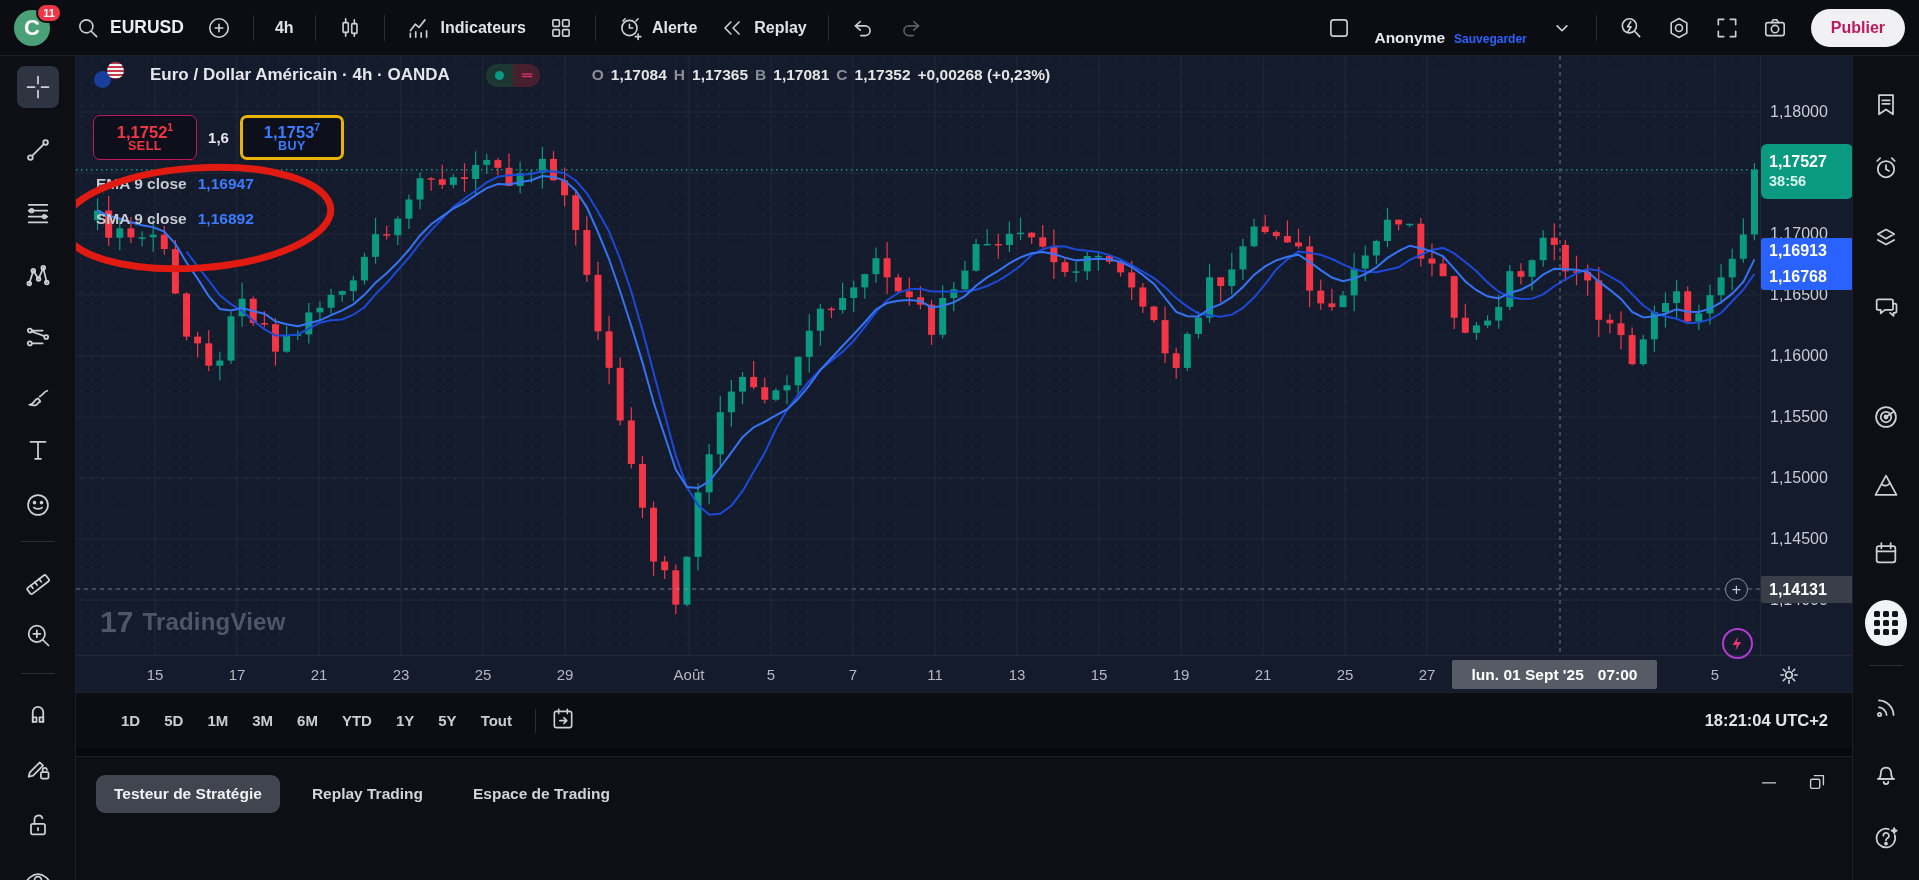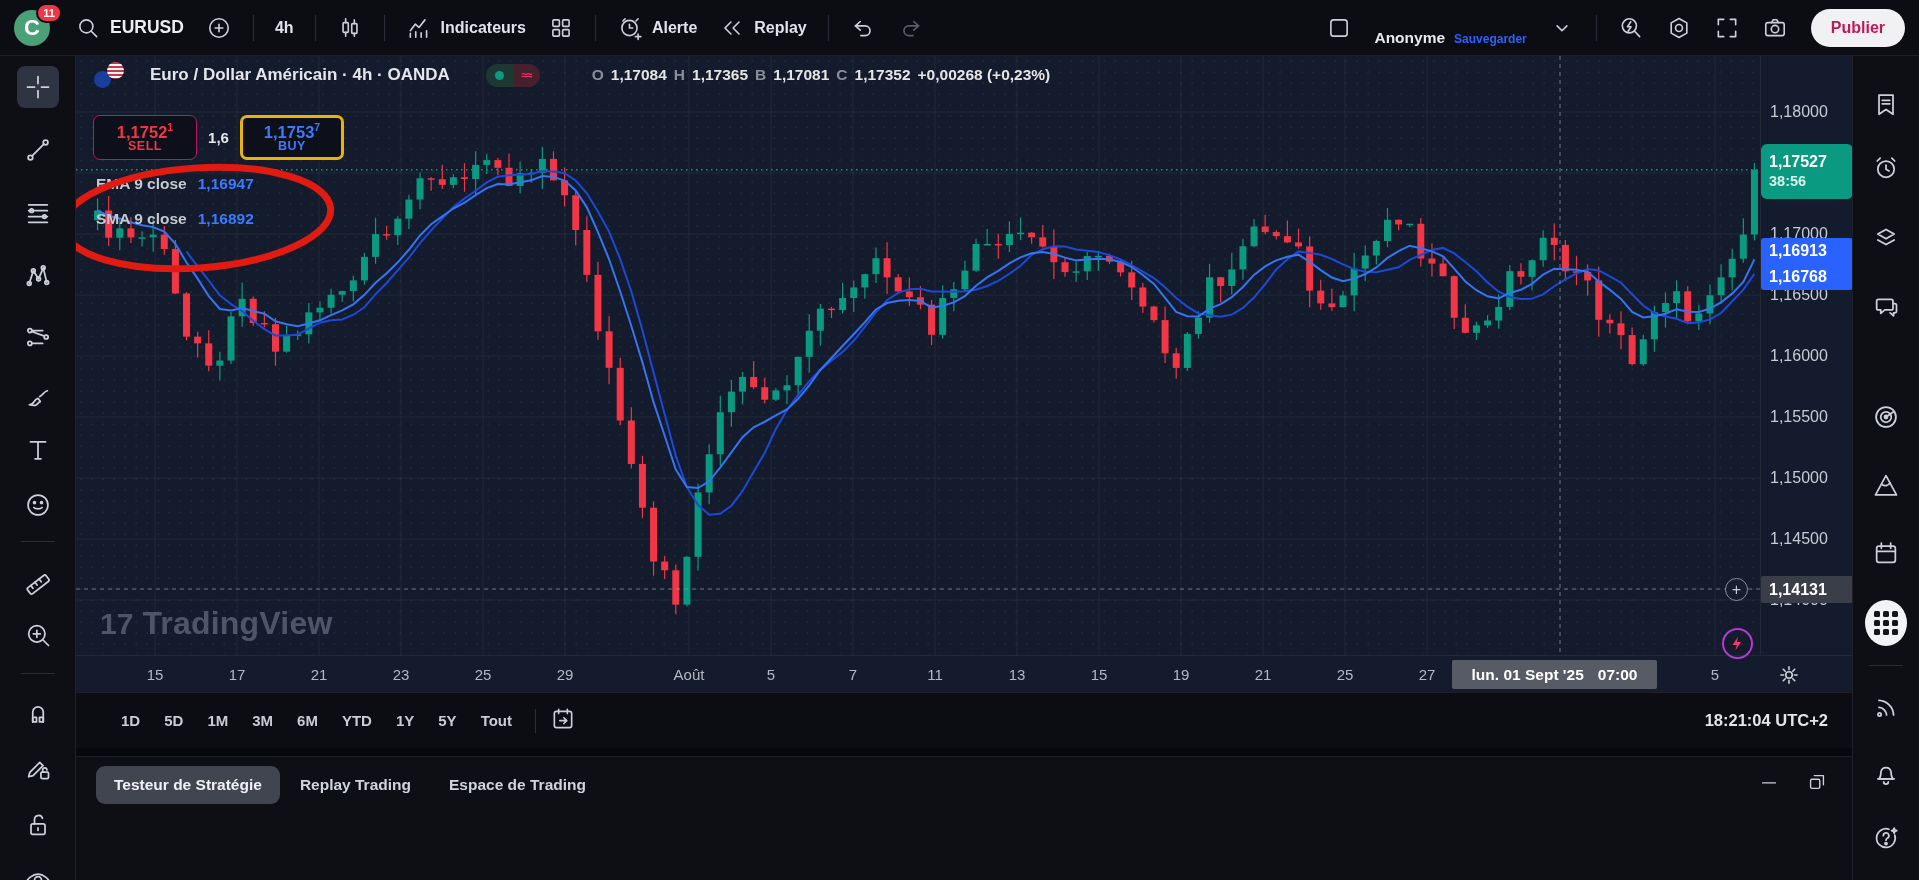--- a/index.html
+++ b/index.html
@@ -67,21 +67,21 @@
   .order-spread{width:43px;text-align:center;font-size:15px;font-weight:700;color:#e4e6eb;}
 
   
   .ind-row{position:absolute;left:20px;display:flex;gap:11px;align-items:center;z-index:6;font-size:15.5px;}
   .ind-name{color:#c6c9d1;font-weight:600;}
   .ind-val{color:#3c7bff;font-weight:700;}
 
   
   .watermark{position:absolute;left:24px;top:549px;display:flex;align-items:center;gap:9px;z-index:4;color:rgba(148,157,177,0.45);pointer-events:none;}
   .wm-logo{font-size:30px;font-weight:700;}
-  .wm-text{font-size:32px;font-weight:700;letter-spacing:0.2px;}
+  .wm-text{font-size:24px;font-weight:700;letter-spacing:0.2px;}
 
   
   .price-axis{position:absolute;left:1684px;top:0;width:110px;height:599px;background:#141b2c;border-left:1px solid #232837;z-index:5;}
   .pa-label{position:absolute;left:9px;font-size:16px;color:#c7cbd4;transform:translateY(-50%);}
   .pa-badge{position:absolute;left:0;width:92px;color:#fff;text-align:left;padding-left:8px;font-weight:700;z-index:3;}
   .pa-countdown{top:88px;height:55px;background:#0a9a81;border-radius:6px;display:flex;flex-direction:column;justify-content:center;line-height:1.25;}
   .pa-countdown .p{font-size:16px;}
   .pa-countdown .t{font-size:14.5px;font-weight:600;color:#d9f2ec;}
   .pa-blue{height:26px;background:#2962ff;font-size:16px;display:flex;align-items:center;}
   .pa-gray{top:520px;height:27px;background:#3a3e49;font-size:16px;display:flex;align-items:center;border-radius:2px;}
@@ -100,21 +100,21 @@
 
   
   .chart-toolbar{position:absolute;left:0;top:636px;width:1776px;height:56px;background:#0c0d12;border-top:1px solid #1d2028;display:flex;align-items:center;padding:0 24px 0 36px;z-index:5;}
   .range-btn{font-size:15px;font-weight:600;color:#c9ccd3;padding:6px 9px;border-radius:6px;cursor:pointer;}
   .ct-divider{width:1px;height:24px;background:#2a2e39;margin:0 14px;}
   .clock{margin-left:auto;font-size:16.5px;font-weight:600;color:#e3e5ea;cursor:pointer;}
 
   
   .panel-gap{position:absolute;left:0;top:692px;width:1776px;height:8px;background:#07080c;}
   .bottom-panel{position:absolute;left:0;top:700px;width:1776px;height:124px;background:#0d0f15;border-top:1px solid #1d2028;z-index:5;}
-  .panel-tabs{display:flex;align-items:center;height:56px;padding-left:20px;gap:2px;}
+  .panel-tabs{display:flex;align-items:flex-end;height:56px;padding-left:20px;gap:14px;}
   .panel-tab{font-size:15.5px;font-weight:600;color:#d1d4dc;padding:10px 18px;border-radius:9px;cursor:pointer;white-space:nowrap;}
   .panel-tab.active{background:#40454f;color:#f0f1f4;}
   .panel-controls{position:absolute;right:24px;top:14px;display:flex;gap:26px;}
   .panel-controls .icon{width:22px;height:22px;cursor:pointer;}
 </style>
 </head>
 <body>
 
 <div id="app">
 

